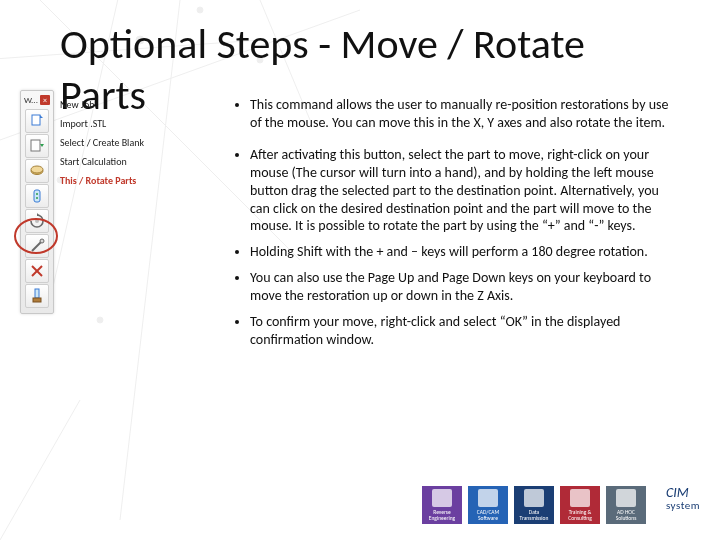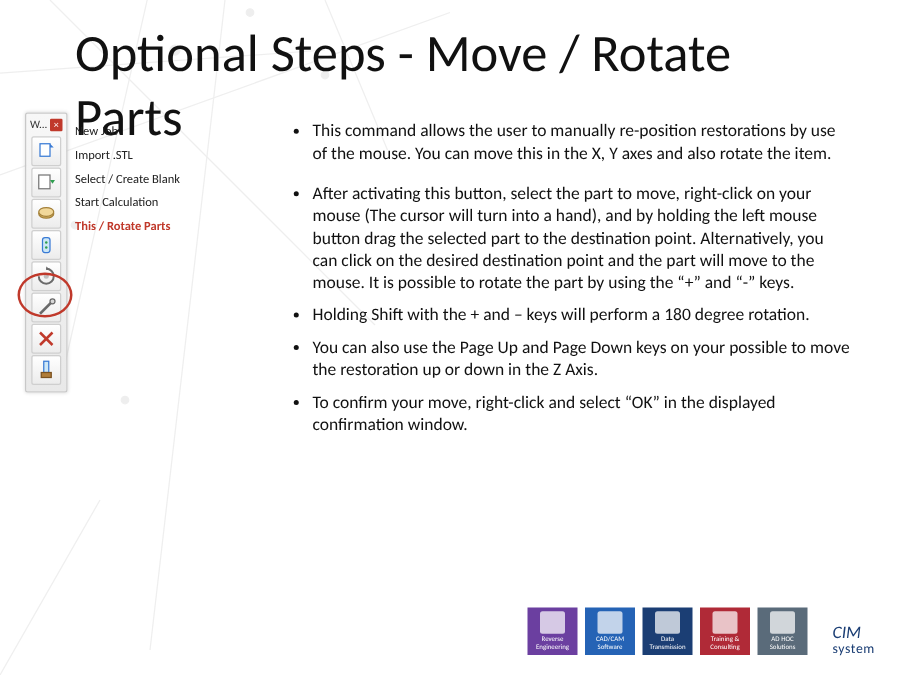--- a/index.html
+++ b/index.html
@@ -126,21 +126,20 @@
   .content li.gap {
     margin-top: 14px;
   }
 
   
   .footer {
     position: absolute;
     bottom: 16px;
     right: 20px;
     display: flex;
-    align-items: flex-end;
     gap: 6px;
   }
   .footer-box {
     width: 40px;
     height: 38px;
     display: flex;
     flex-direction: column;
     align-items: center;
     justify-content: center;
     color: #fff;
@@ -262,21 +261,21 @@
   <div class="nav-item">Select / Create Blank</div>
   <div class="nav-item">Start Calculation</div>
   <div class="nav-item active">This / Rotate Parts</div>
 </div>
 
 <div class="content">
   <ul>
     <li>This command allows the user to manually re-position restorations by use of the mouse. You can move this in the X, Y axes and also rotate the item.</li>
     <li class="gap">After activating this button, select the part to move, right-click on your mouse (The cursor will turn into a hand), and by holding the left mouse button drag the selected part to the destination point. Alternatively, you can click on the desired destination point and the part will move to the mouse. It is possible to rotate the part by using the “+” and “-” keys.</li>
     <li>Holding Shift with the + and – keys will perform a 180 degree rotation.</li>
-    <li>You can also use the Page Up and Page Down keys on your possible to move the restoration up or down in the Z Axis.</li>
+    <li>You can also use the Page Up and Page Down keys on your keyboard to move the restoration up or down in the Z Axis.</li>
     <li>To confirm your move, right-click and select “OK” in the displayed confirmation window.</li>
   </ul>
 </div>
 
 <div class="footer">
   <div class="footer-box" style="background:#6b3fa0">
     <div class="fb-icon"></div>
     <span>Reverse Engineering</span>
   </div>
   <div class="footer-box" style="background:#2563b5">

